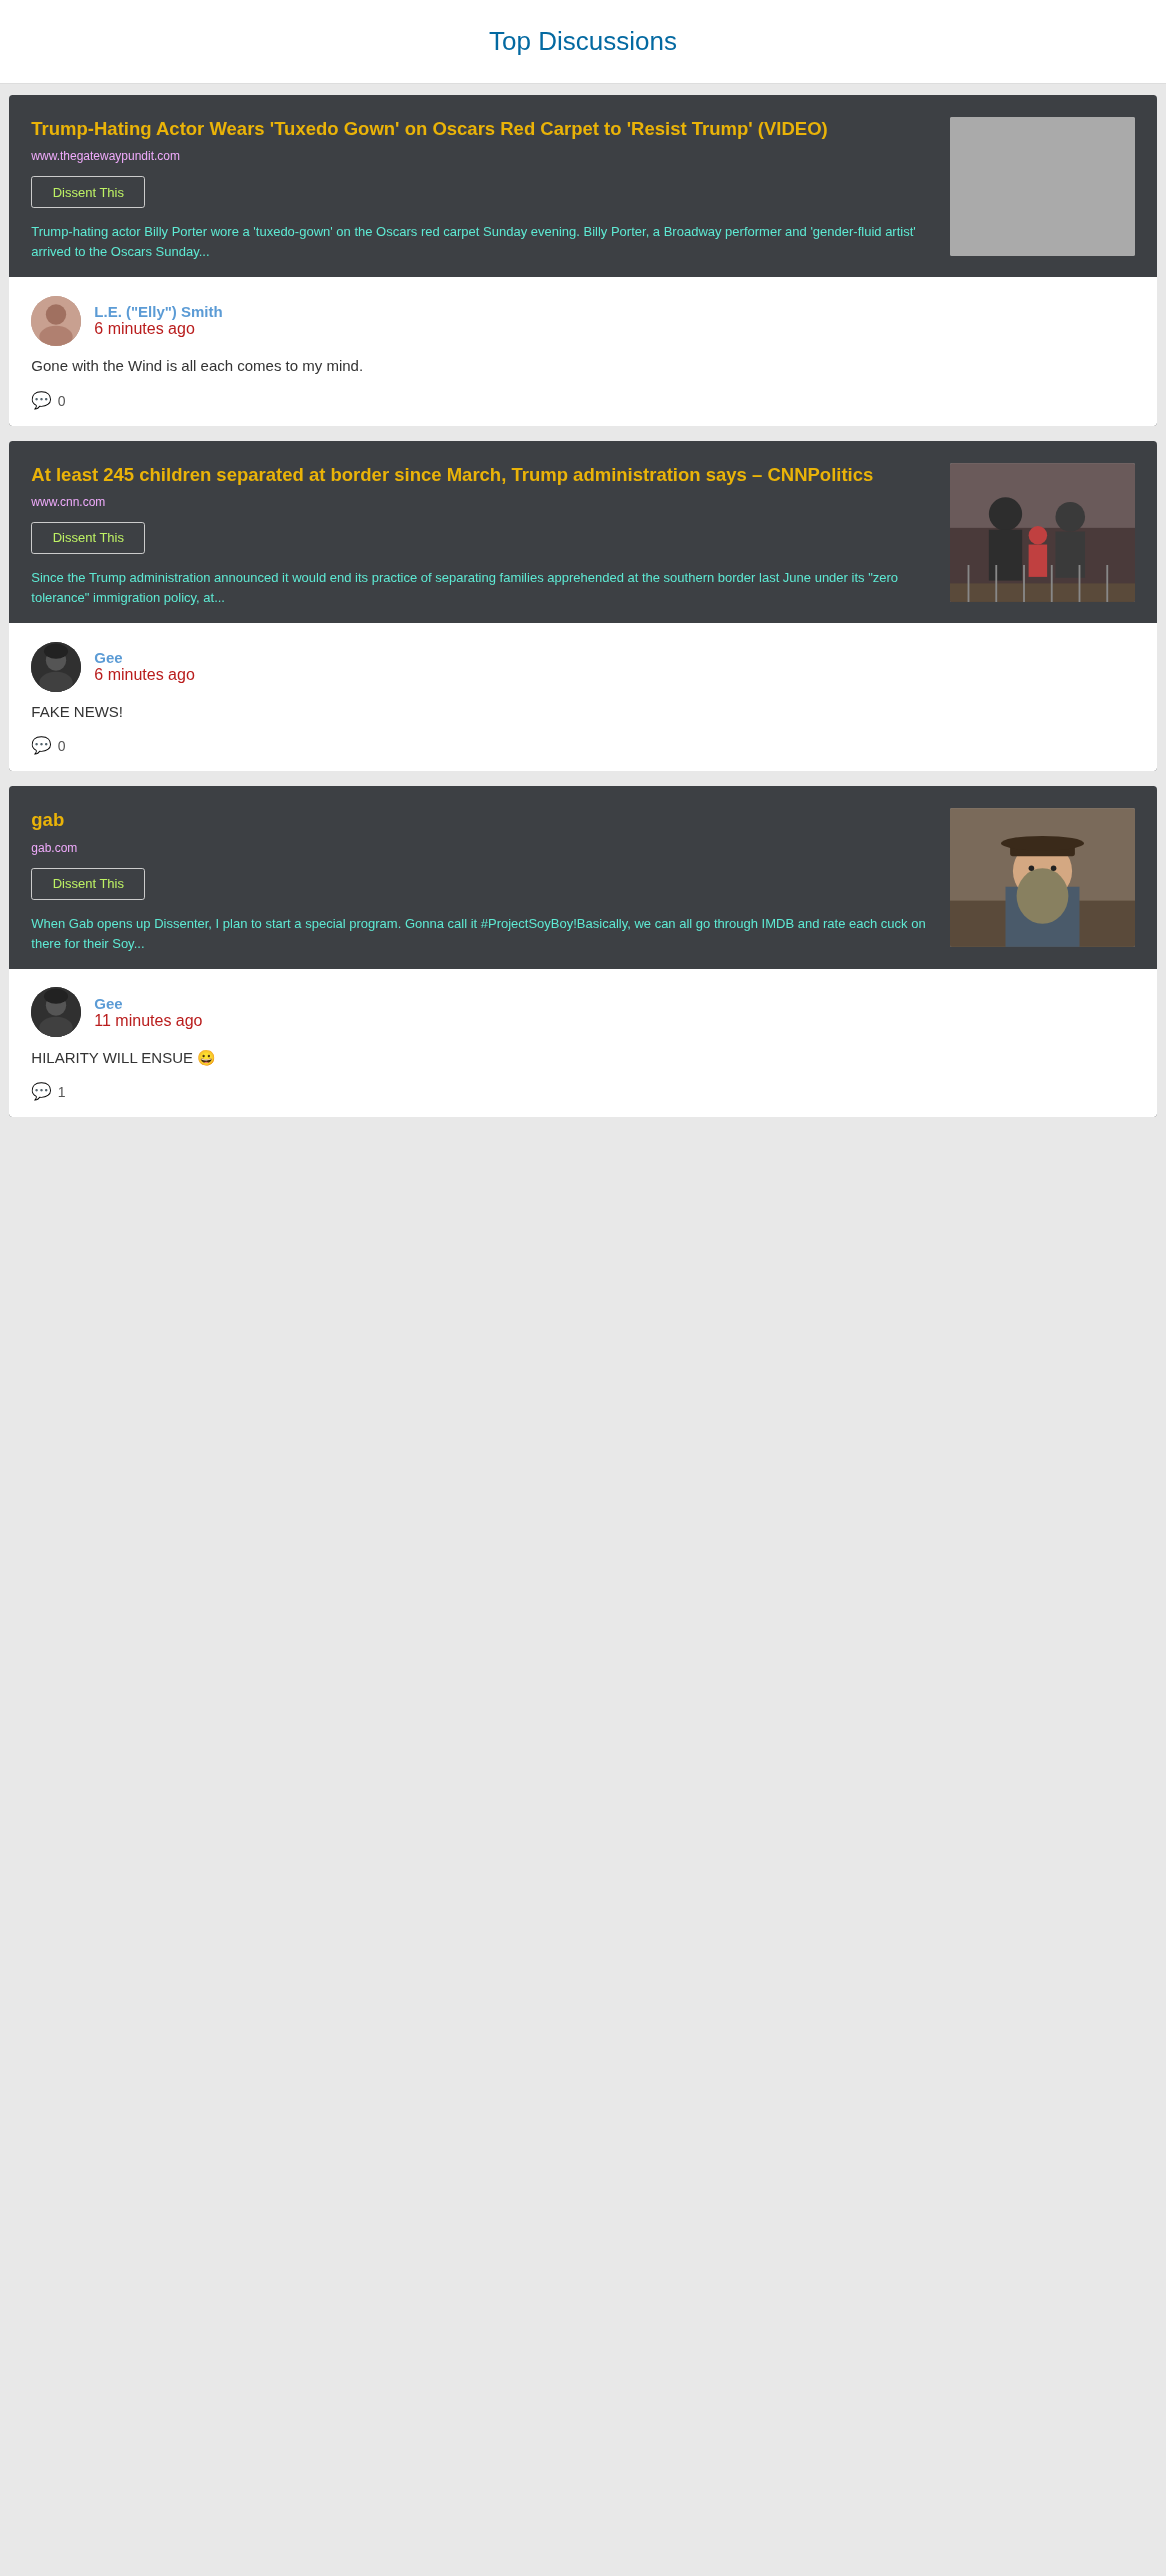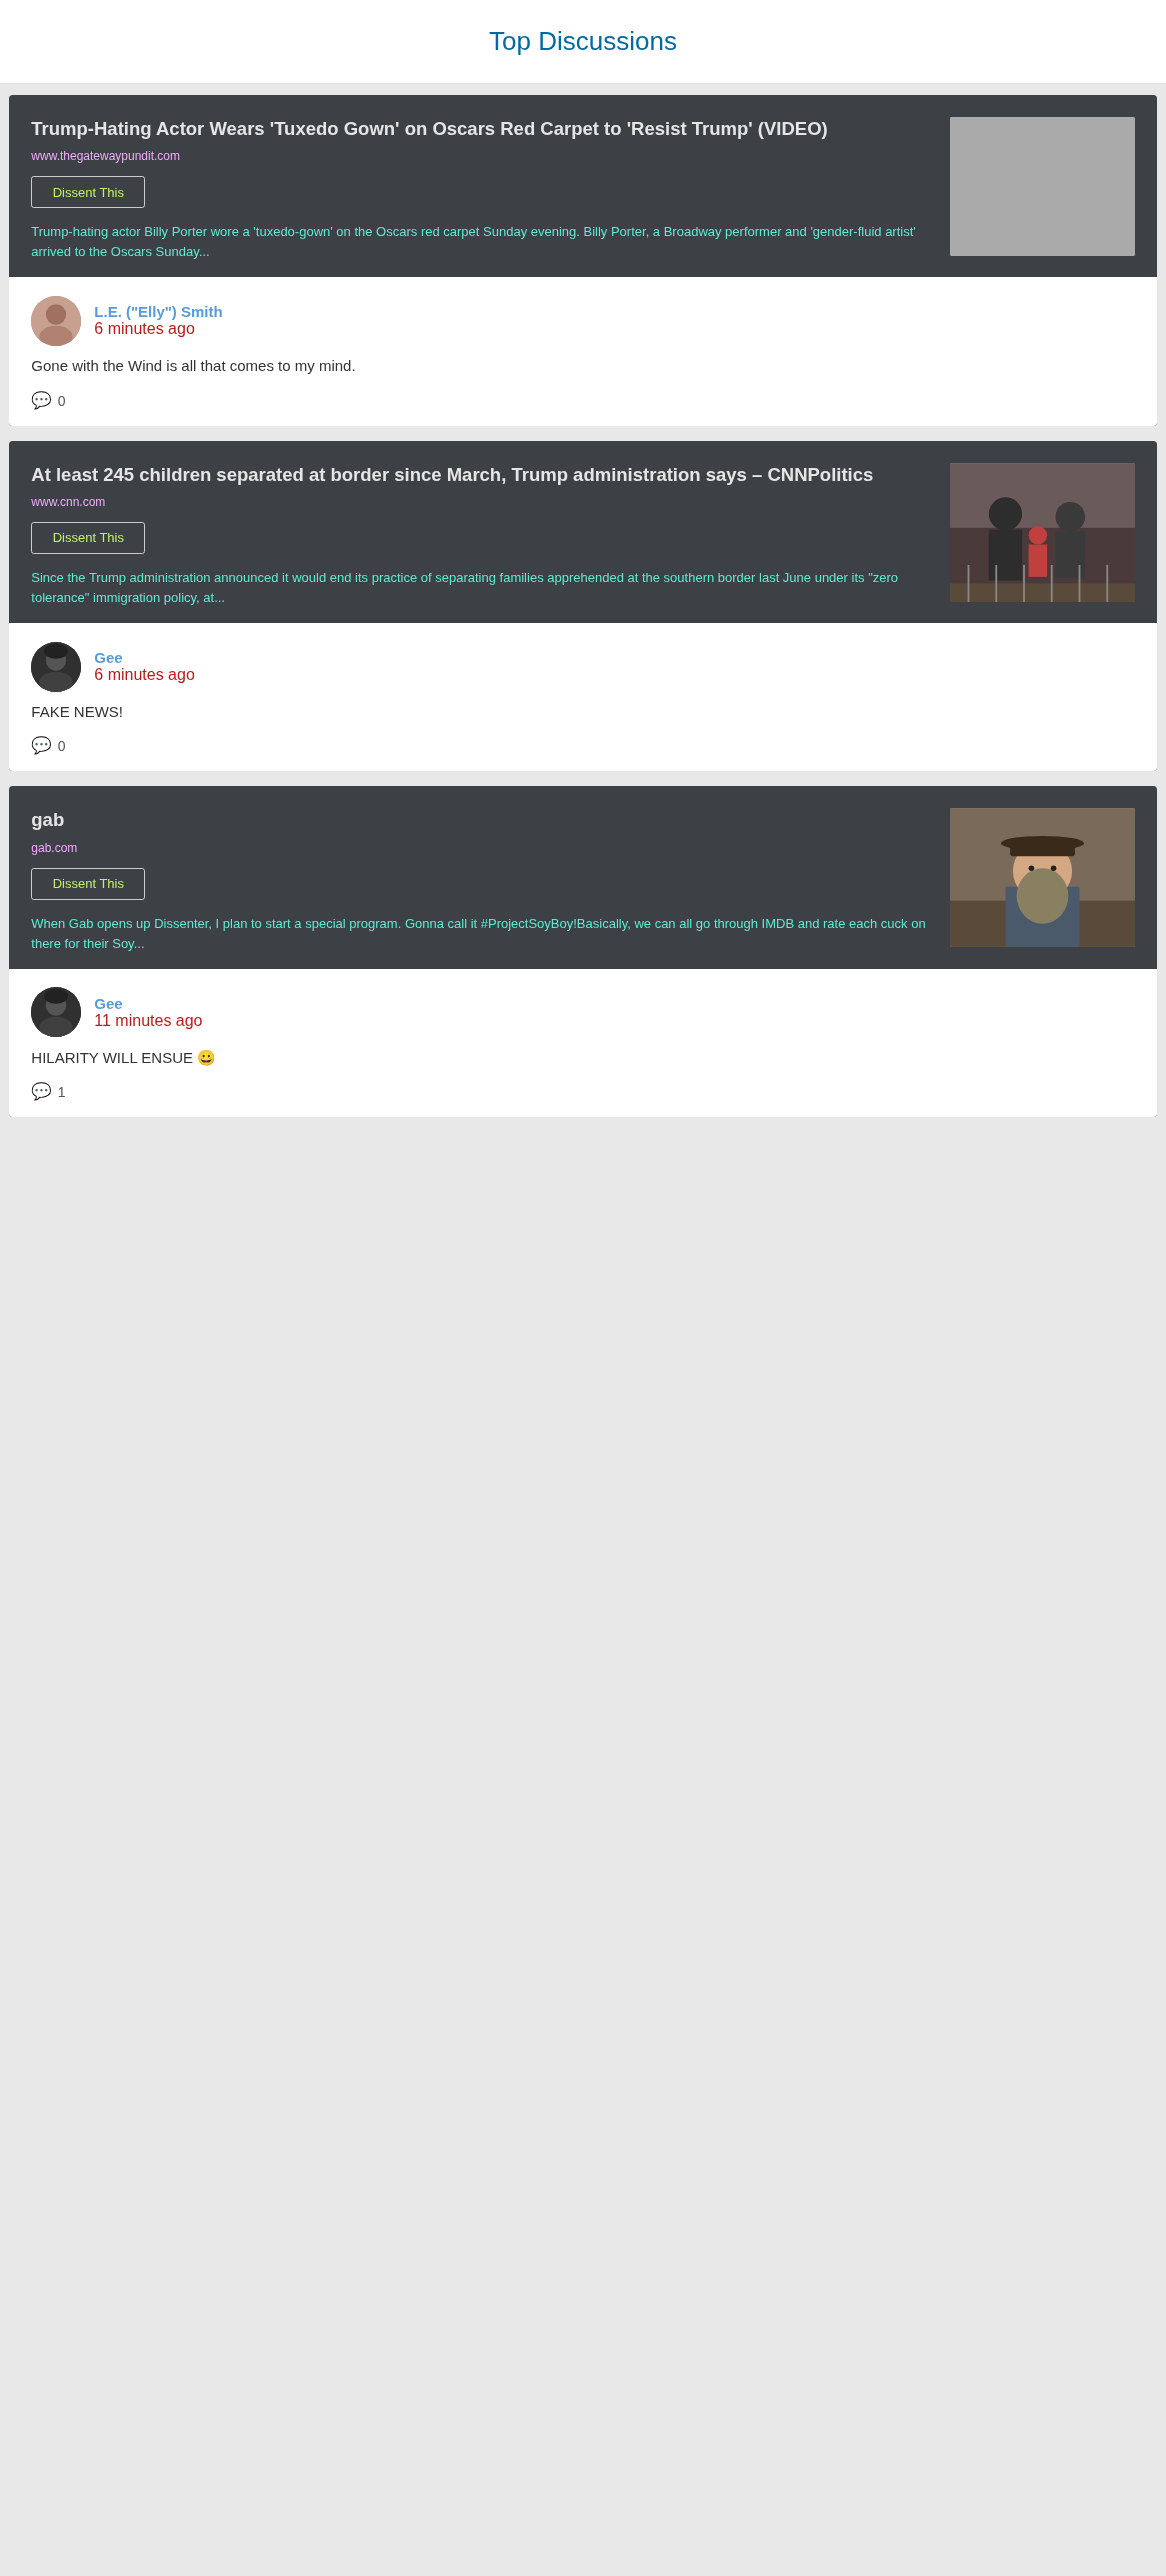--- a/index.html
+++ b/index.html
@@ -37,21 +37,21 @@
       gap: 18.5px;
     }
 
     .card-content {
       flex: 1;
     }
 
     .card-title {
       font-size: 18.5px;
       font-weight: 700;
-      color: #e5e5e5;
+      color: #eab308;
       margin-bottom: 7.4px;
       line-height: 1.35;
     }
 
     .card-source {
       font-size: 12px;
       color: #f0abfc;
       margin-bottom: 13px;
     }
 
@@ -188,21 +188,21 @@
             <rect width="54" height="54" fill="#c8a090"></rect>
             <circle cx="27" cy="20" r="11" fill="#a07060"></circle>
             <ellipse cx="27" cy="44" rx="18" ry="12" fill="#b08070"></ellipse>
           </svg>
         </div>
         <div class="comment-meta">
           <div class="comment-username">L.E. ("Elly") Smith</div>
           <div class="comment-time">6 minutes ago</div>
         </div>
       </div>
-      <div class="comment-body">Gone with the Wind is all that comes to my mind.</div>
+      <div class="comment-body">Gone with the Wind is all each comes to my mind.</div>
       <div class="comment-actions">
         <span class="comment-bubble-icon">💬</span>
         <span class="comment-count">0</span>
       </div>
     </div>
   </div>
 
   <div class="discussion-card">
     <div class="card-top">
       <div class="card-content">

